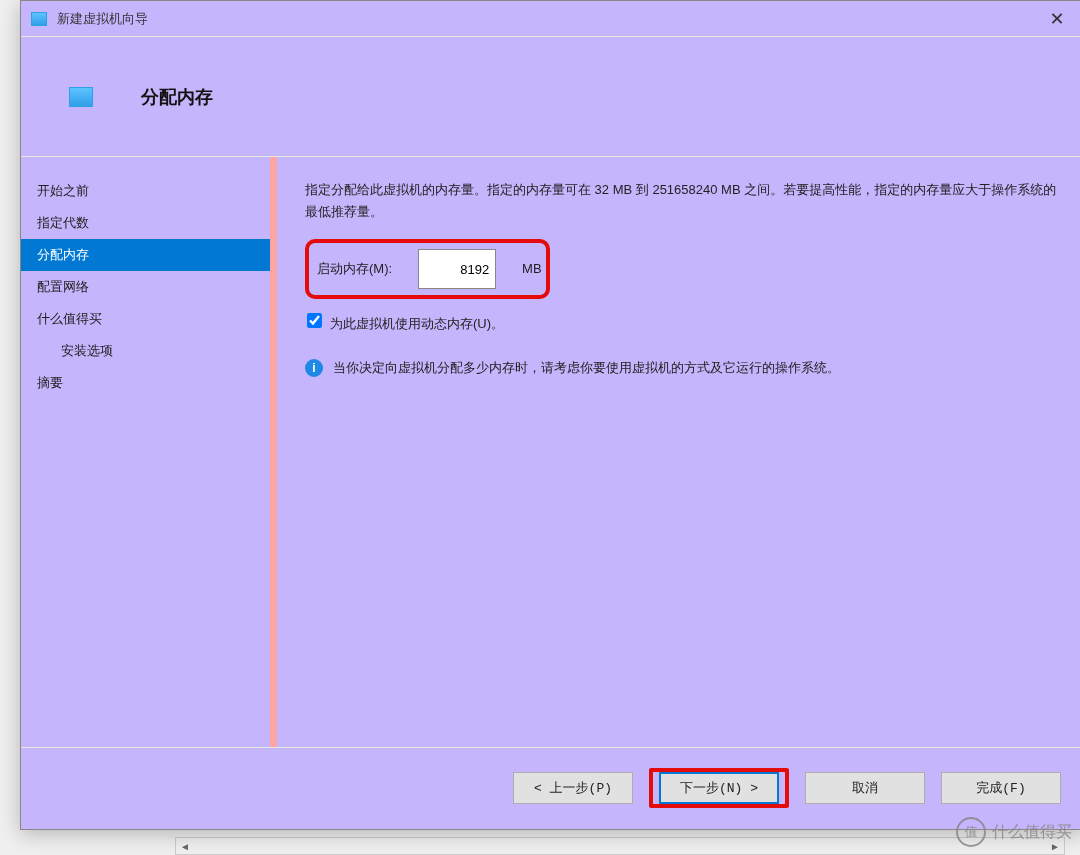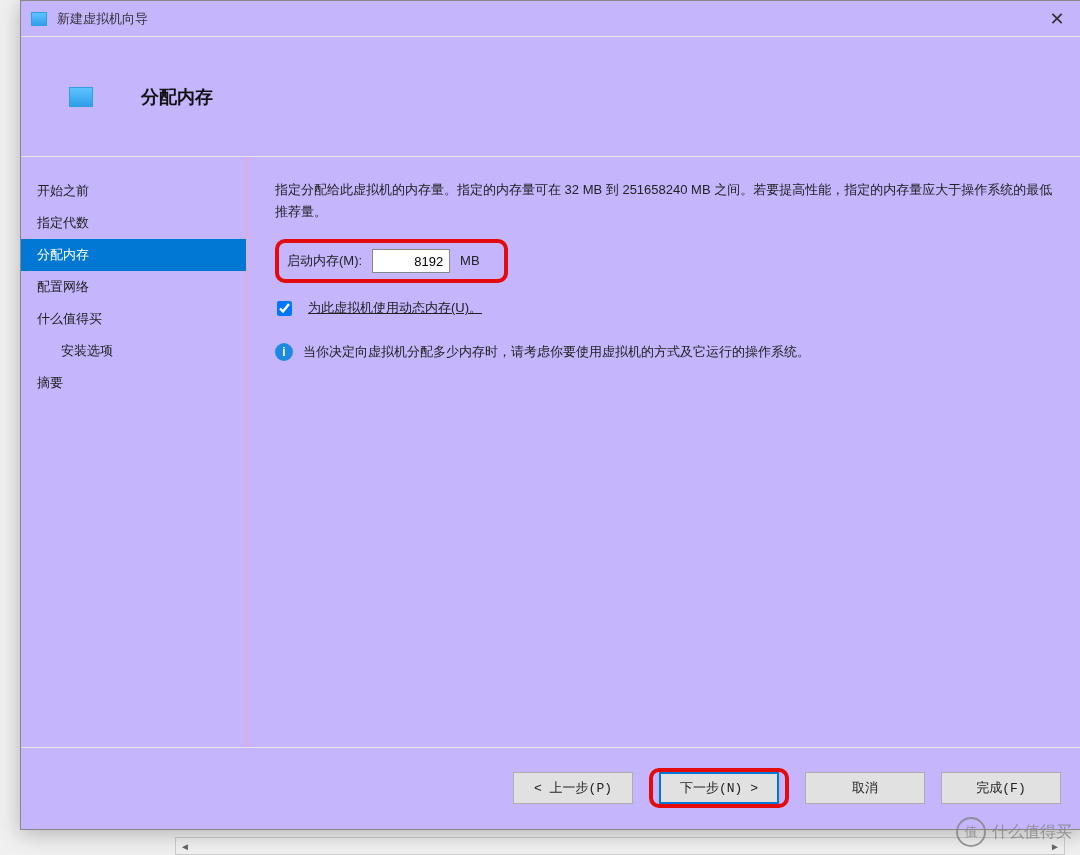--- a/index.html
+++ b/index.html
@@ -60,23 +60,23 @@
   font-size: 18px;
   font-weight: 700;
   color: #111;
 }
 
 .body {
   display: flex;
   height: 590px;
 }
 .sidebar {
-  width: 226px;
+  width: 256px;
   padding-top: 18px;
-  border-right: 1px solid #fca5a5;
+  border-right: 7px solid #fca5a5;
 }
 .sidebar-item {
   padding: 7px 16px;
   color: #222;
   cursor: default;
 }
 .sidebar-item.active {
   background: #0078d4;
   color: #fff;
 }
@@ -86,45 +86,43 @@
   flex: 1;
   padding: 22px 24px 0 28px;
   color: #222;
   line-height: 1.7;
 }
 .desc { margin-bottom: 16px; }
 
 .mem-row {
   display: inline-flex;
   align-items: center;
-  gap: 10px;
+  gap: 26px;
   margin-bottom: 14px;
-  padding: 6px 24px 6px 8px;
+  padding: 6px 4px 6px 8px;
 }
 .mem-row .mem-input {
   width: 78px;
-  height: 24px;
+  height: 40px;
   border: 1px solid #888;
   text-align: right;
   padding: 0 6px;
   font-family: inherit;
   font-size: 13px;
 }
 .highlight-red {
   border: 4px solid #e30b0b;
   border-radius: 10px;
 }
 
 .chk-row {
   display: flex;
-  align-items: center;
-  gap: 16px;
+  gap: 8px;
   margin-bottom: 22px;
   padding-left: 2px;
-  text-decoration: underline;
 }
 .chk-row input[type=checkbox] {
   width: 15px; height: 15px;
 }
 
 .info-row {
   display: flex;
   gap: 10px;
   align-items: flex-start;
 }
@@ -164,21 +162,21 @@
 }
 .btn.primary {
   border: 2px solid #0078d4;
   background: #e1e1e1;
 }
 .next-wrap {
   display: inline-flex;
   align-items: center;
   justify-content: center;
   border: 4px solid #e30b0b;
-  border-radius: 10px;
+  border-radius: 2px;
   padding: 0 6px;
 }
 
 .watermark {
   position: absolute;
   right: 8px;
   bottom: 8px;
   display: flex;
   align-items: center;
   gap: 6px;

